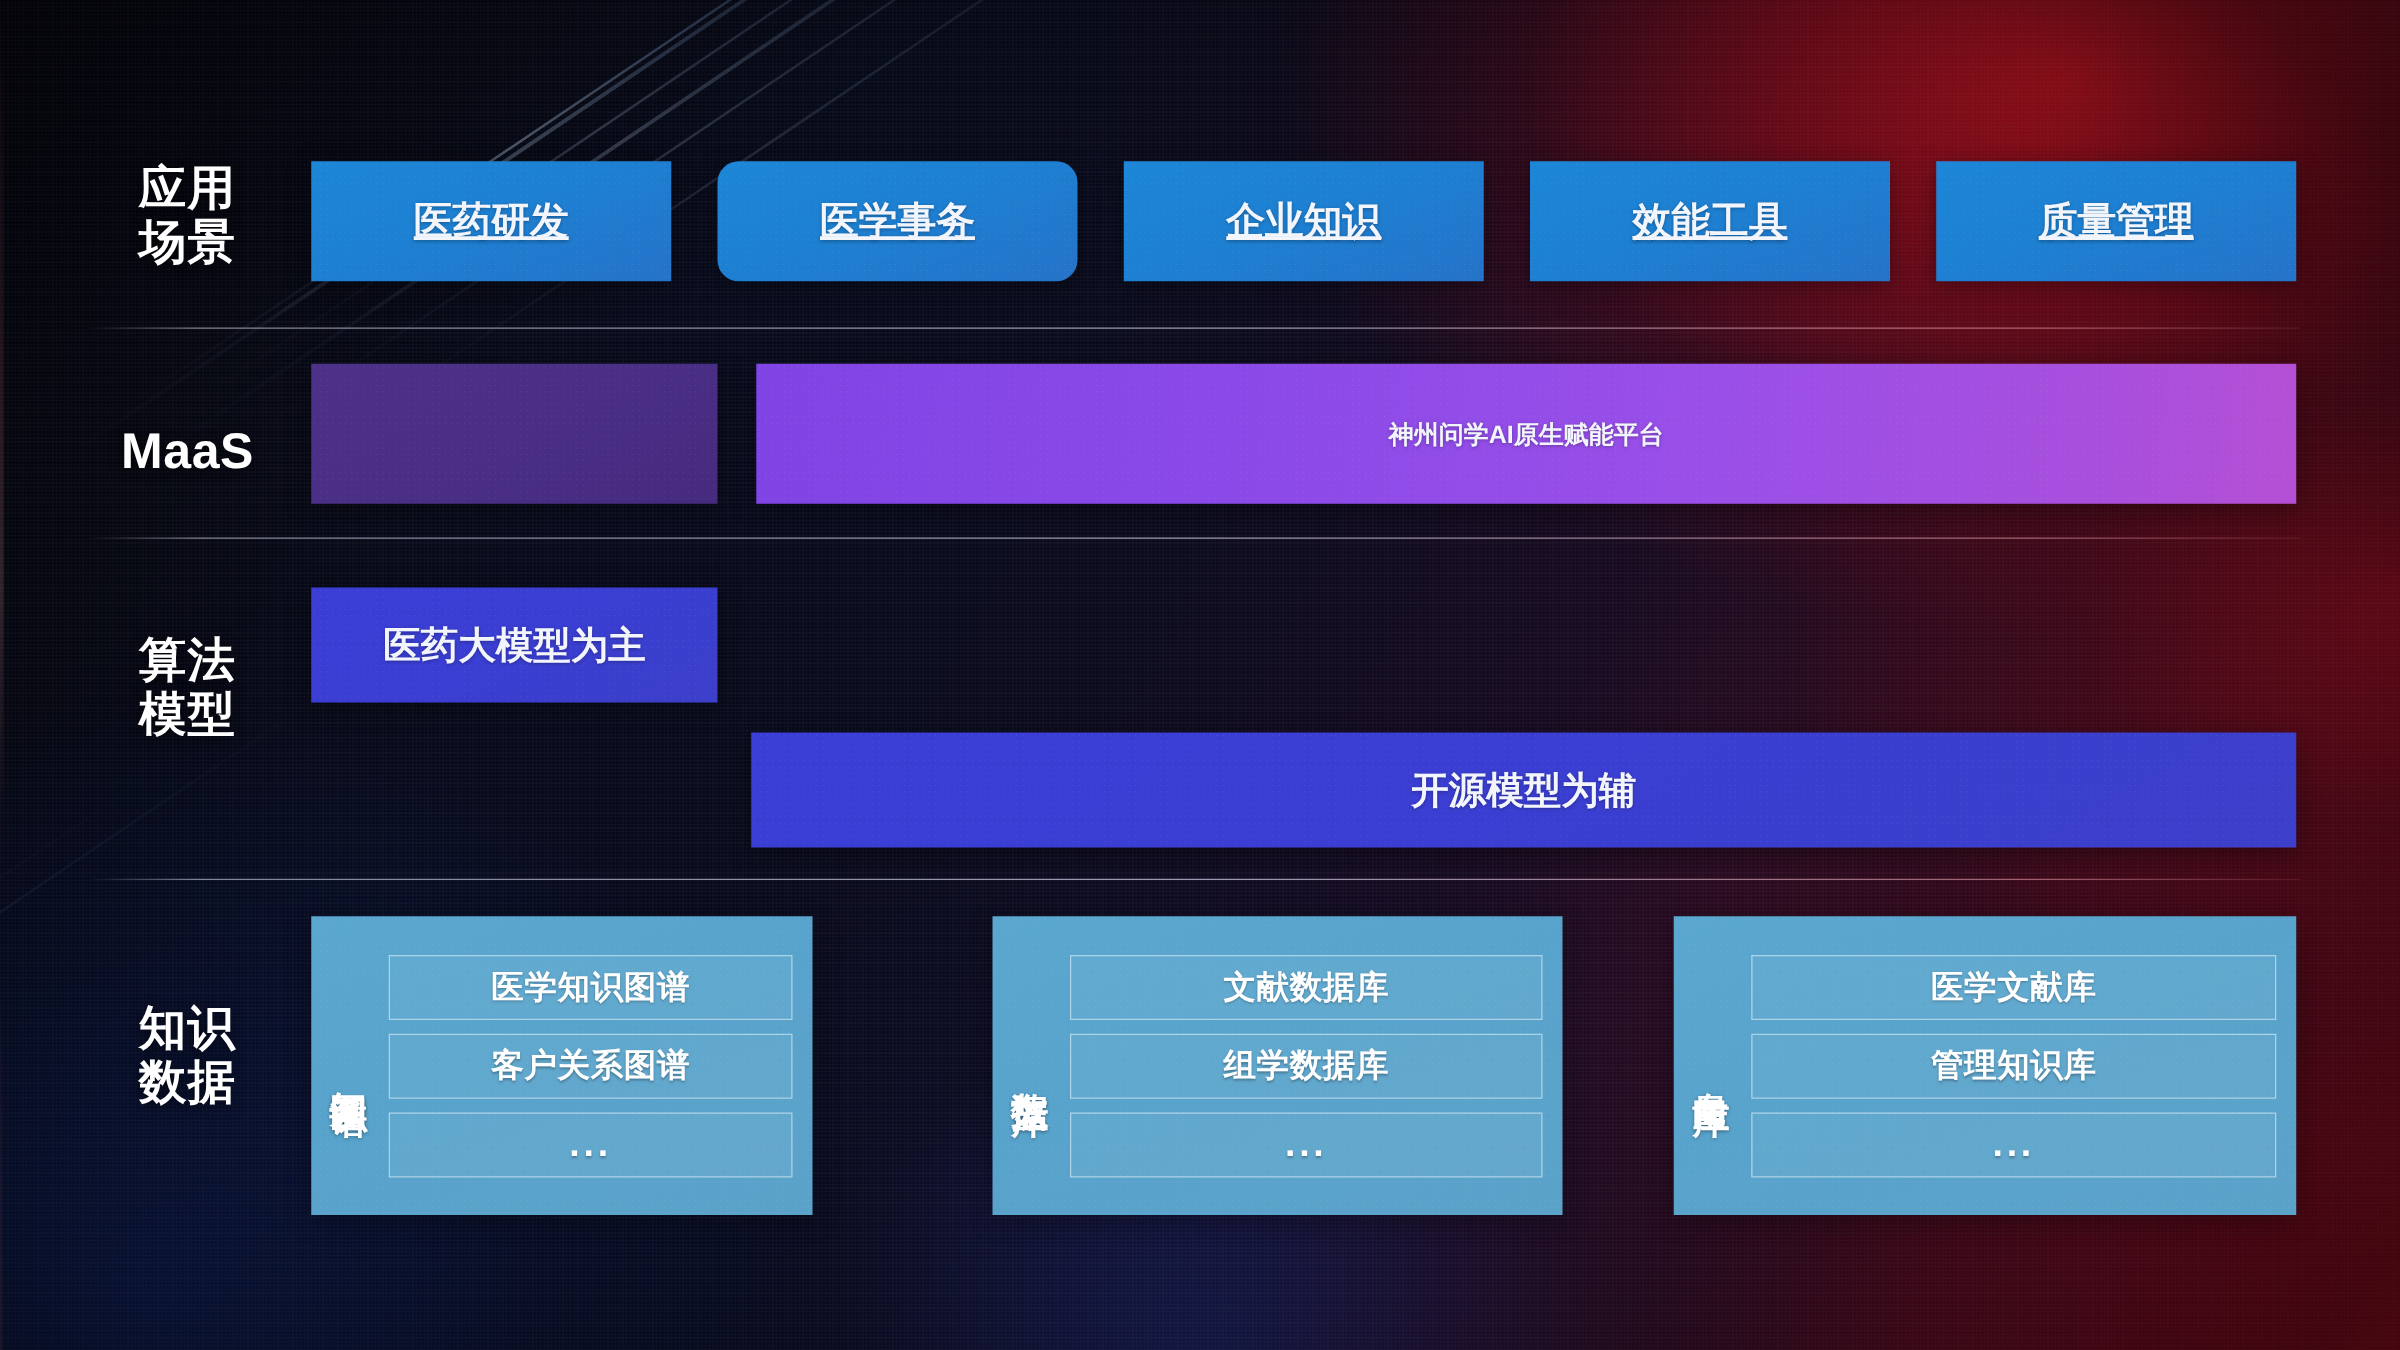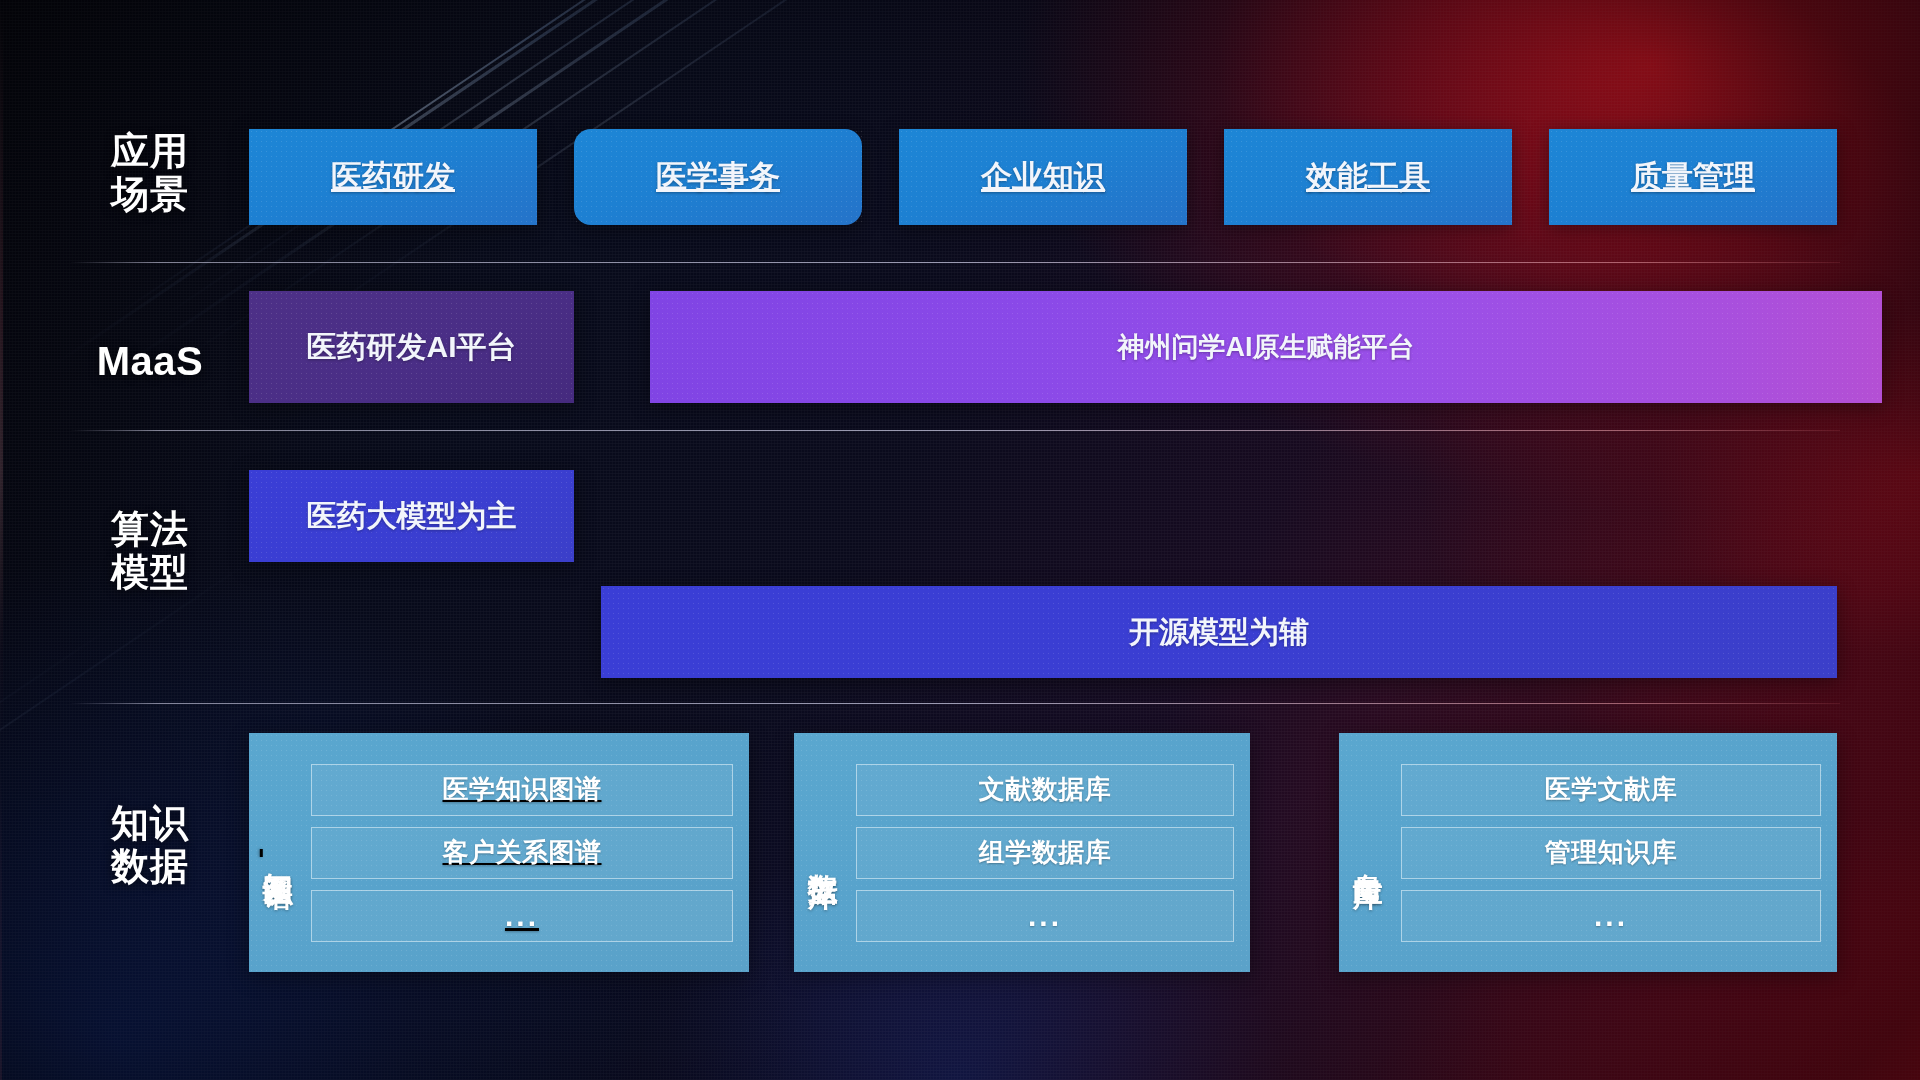--- a/index.html
+++ b/index.html
@@ -50,22 +50,22 @@
   }
   .box span{position:relative;z-index:2;text-shadow:0 1px 3px rgba(0,0,0,.30);}
   .dots{position:absolute;inset:0;opacity:.22;pointer-events:none;
     background-image:radial-gradient(rgba(255,255,255,.55) 0.5px, rgba(0,0,0,0) 0.6px);
     background-size:5px 5px;}
 
   .app-box{height:96px;font-size:31px;
     background:linear-gradient(160deg,#1d86d6 0%,#1d80d2 45%,#2573c9 100%);text-decoration:underline;}
   .maas-left{height:112px;font-size:30px;
     background:linear-gradient(150deg,#4d3087 0%,#4a2e86 55%,#452a7e 100%);}
-  .maas-right{height:112px;font-size:27px;
-    background:linear-gradient(95deg,#8044e4 0%,#8a49e8 30%,#9a4fe8 62%,#a94fdd 88%,#b44fd4 100%);margin-left:45px;}
+  .maas-right{height:112px;font-size:20px;
+    background:linear-gradient(95deg,#8044e4 0%,#8a49e8 30%,#9a4fe8 62%,#a94fdd 88%,#b44fd4 100%);}
   .algo-box{height:92px;font-size:30px;
     background:linear-gradient(150deg,#3a3ed6 0%,#3a3ed2 50%,#3b3fc9 100%);}
 
   .kd-panel{position:absolute;display:flex;
     background:linear-gradient(160deg,#5aa7cf 0%,#58a3cc 45%,#5ba2c9 100%);
     box-shadow:0 5px 20px rgba(0,0,0,.33);}
   .kd-vlabel{width:58px;display:flex;align-items:center;justify-content:center;
     color:#ffffff;font-weight:bold;font-size:30px;line-height:1.12;
     writing-mode:vertical-rl;text-orientation:upright;letter-spacing:2px;
     text-shadow:0 1px 3px rgba(0,0,0,.3);position:relative;z-index:2;}
@@ -128,21 +128,20 @@
     </div>
 
     <div class="divider" style="left:70px;top:262px;width:1770px;"></div>
 
     <div class="rowlabel en" style="left:70px;top:339px;">
       <div>MaaS</div>
     </div>
 
     <div class="box maas-left" style="position:absolute;left:249px;top:291px;width:325px;">
       <div class="dots"></div>
-      <span>医药研发AI平台</span>
     </div>
     <div class="box maas-right" style="position:absolute;left:605px;top:291px;width:1232px;">
       <div class="dots"></div>
       <span>神州问学AI原生赋能平台</span>
     </div>
 
     <div class="divider" style="left:70px;top:430px;width:1770px;"></div>
 
     <div class="rowlabel cn" style="left:70px;top:508px;">
       <div>算法</div>
@@ -159,21 +158,21 @@
       <span>开源模型为辅</span>
     </div>
 
     <div class="divider" style="left:70px;top:703px;width:1770px;"></div>
 
     <div class="rowlabel cn" style="left:70px;top:802px;">
       <div>知识</div>
       <div>数据</div>
     </div>
 
-    <div class="kd-panel" style="left:249px;top:733px;width:500px;height:239px;text-decoration:underline;">
+    <div class="kd-panel" style="left:249px;top:733px;width:401px;height:239px;">
       <div class="dots"></div>
       <div class="kd-vlabel">知识图谱</div>
       <div class="kd-items">
         <div class="kd-item">医学知识图谱</div>
         <div class="kd-item">客户关系图谱</div>
         <div class="kd-item ellipsis">...</div>
       </div>
     </div>
 
     <div class="kd-panel" style="left:794px;top:733px;width:456px;height:239px;">

